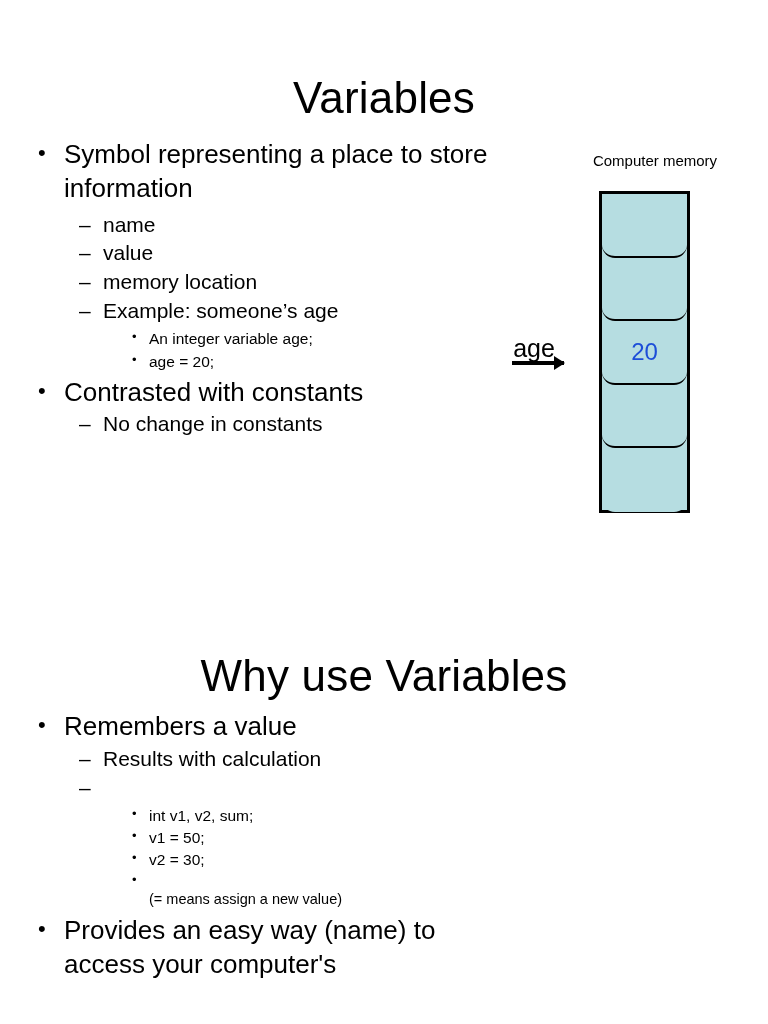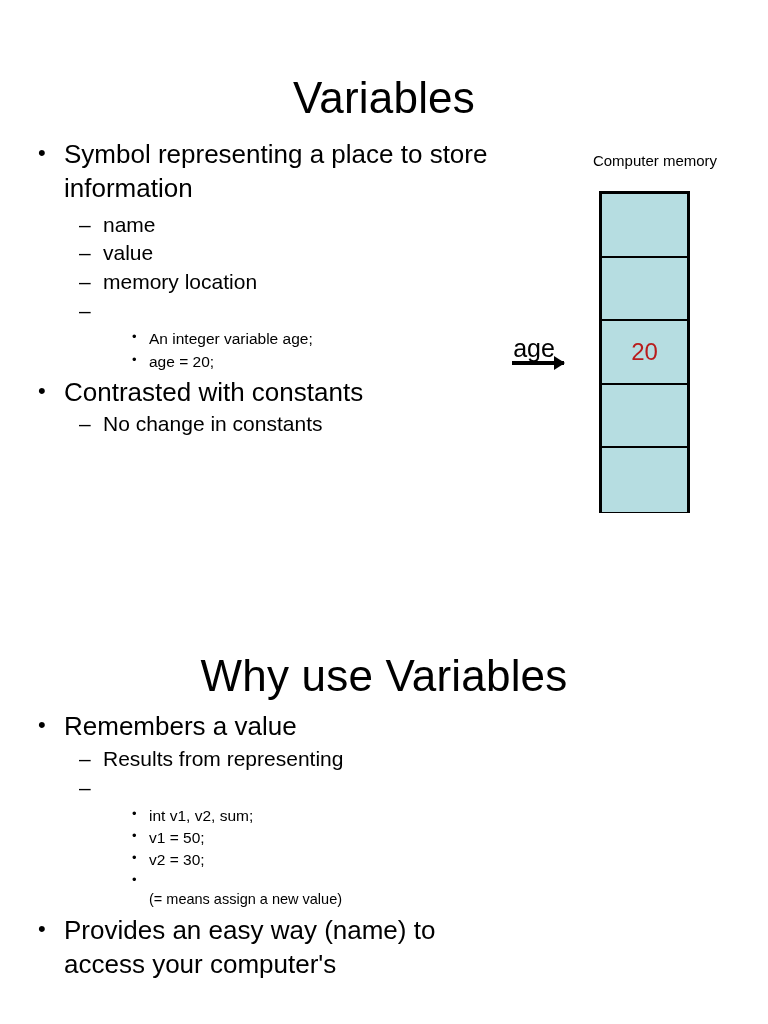--- a/index.html
+++ b/index.html
@@ -111,21 +111,22 @@
     background: #b6dde1;
   }
   .mem-cell {
     box-sizing: border-box;
     border-bottom: 2px solid #000000;
     background: #b6dde1;
     display: flex;
     align-items: center;
     justify-content: center;
     font-size: 24px;
-    color: #b91c1c;
+    color: #1d4ed8;
+    border-radius: 13px;
   }
   .mem-cell:last-child { border-bottom: none; }
 
   .ptr {
     position: absolute;
     display: flex;
     align-items: center;
     white-space: nowrap;
     flex-direction: column;
   }
@@ -183,20 +184,21 @@
       <span class="txt">value</span>
     </div>
 
     <div class="li lvl2">
       <span class="marker">–</span>
       <span class="txt">memory location</span>
     </div>
 
     <div class="li lvl2 sp-after-2">
       <span class="marker">–</span>
+      <span class="txt">Example: someone’s age</span>
     </div>
 
     <div class="li lvl3">
       <span class="marker">•</span>
       <span class="txt">An integer variable age;</span>
     </div>
 
     <div class="li lvl3 sp-after-2">
       <span class="marker">•</span>
       <span class="txt">age = 20;</span>
@@ -239,21 +241,21 @@
 
   <div class="body-block">
 
     <div class="li lvl1">
       <span class="marker">•</span>
       <span class="txt">Remembers a value</span>
     </div>
 
     <div class="li lvl2">
       <span class="marker">–</span>
-      <span class="txt">Results from representing</span>
+      <span class="txt">Results with calculation</span>
     </div>
 
     <div class="li lvl2 sp-after-2">
       <span class="marker">–</span>
     </div>
 
     <div class="li lvl3">
       <span class="marker">•</span>
       <span class="txt">int v1, v2, sum;</span>
     </div>

